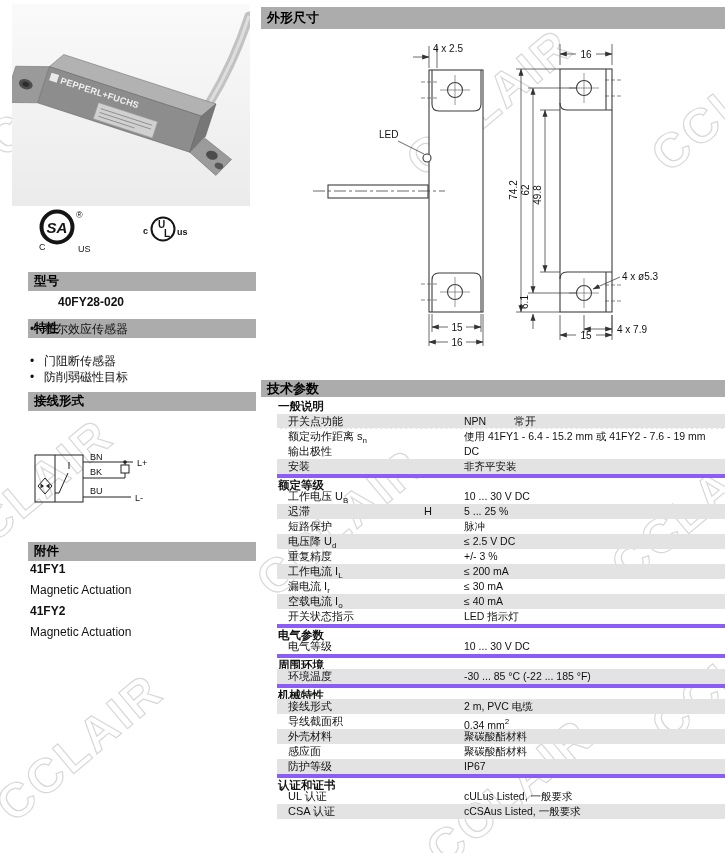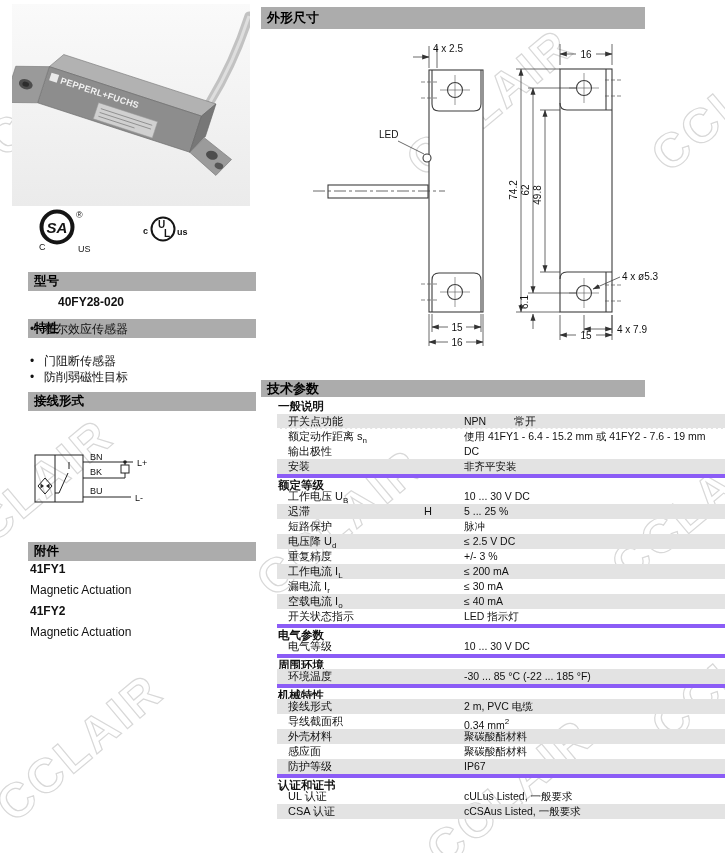--- a/index.html
+++ b/index.html
@@ -9,21 +9,21 @@
   }
   .abs{position:absolute;}
   
   #wm{position:absolute;left:0;top:0;width:725px;height:853px;pointer-events:none;}
   
   .bar{
     position:absolute;background:#acacac;color:#000;font-weight:bold;
     display:flex;align-items:center;padding-left:6px;box-sizing:border-box;
   }
   .bar-left{left:28px;width:228px;height:19px;font-size:12.5px;}
-  .bar-right{left:261px;width:384px;font-size:13px;}
+  .bar-right{left:261px;width:464px;font-size:13px;}
   .model-text{position:absolute;left:30px;font-size:12px;font-weight:bold;margin-left:28px;}
   .feat-item{position:absolute;left:30px;font-size:12px;white-space:nowrap;}
   .feat-item .dot{display:inline-block;width:14px;}
   .acc-model{position:absolute;left:30px;font-size:12px;font-weight:bold;}
   .acc-desc{position:absolute;left:30px;font-size:12px;}
   
   #tech-table{position:absolute;left:277px;top:399px;width:464px;}
   .t-header{
     height:15px;line-height:15px;font-size:11.5px;font-weight:bold;
     padding-left:1px;border-top:4px solid #8b5cf6;box-sizing:border-box;

